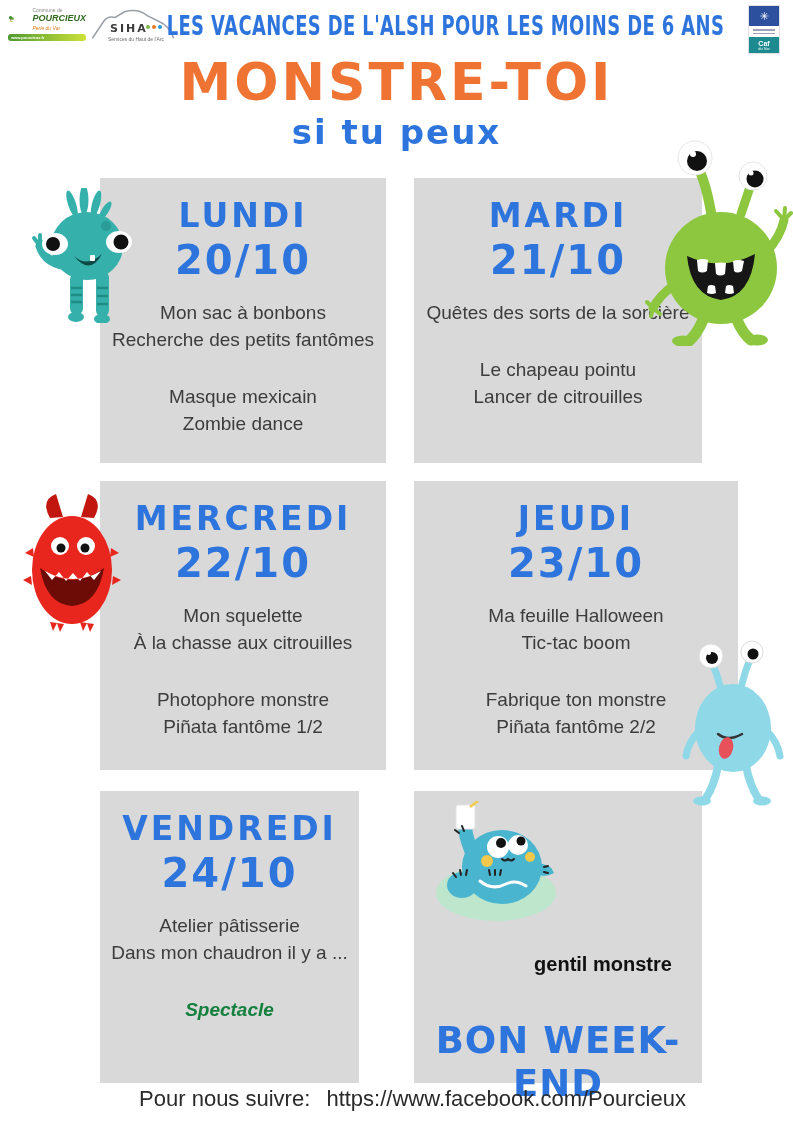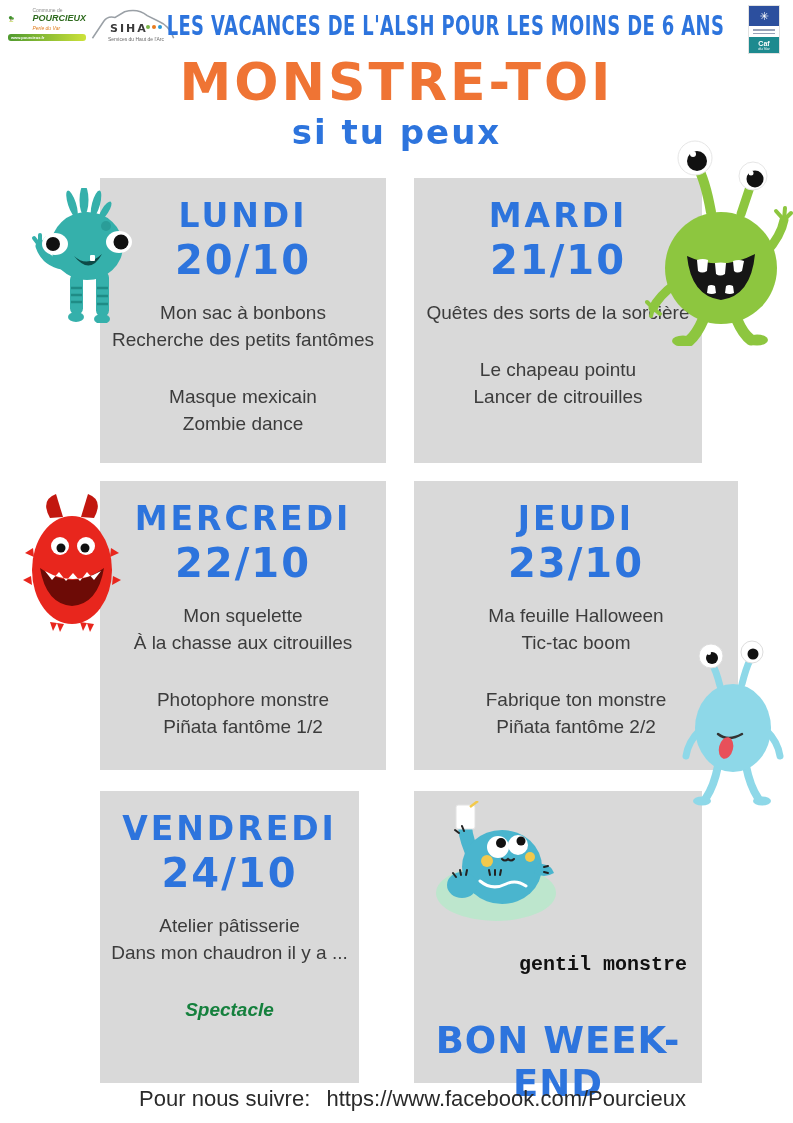--- a/index.html
+++ b/index.html
@@ -57,21 +57,21 @@
         font-size:33px;color:#2d74dd;letter-spacing:3px;}
   .card .date{margin:2px 0 16px;font-family:"DejaVu Sans",sans-serif;font-weight:800;
         font-size:40px;color:#2d74dd;letter-spacing:2px;}
   .acts p{margin:0;padding:0 6px;font-size:19px;line-height:27px;color:#3c3c3c;}
   .acts p.pm-first{margin-top:30px;}
   .acts p.bold{font-weight:700;color:#15803d;font-style:italic;}
 
   
   .weekend{position:absolute;background:#d9d9d9;}
   .weekend .caption{position:absolute;left:100px;right:10px;top:162px;text-align:center;
-        font-family:Liberation Mono, monospace;font-weight:700;font-size:20px;color:#111;}
+        font-family:Liberation Sans, sans-serif;font-weight:700;font-size:20px;color:#111;}
   .weekend .message{position:absolute;left:0;right:0;top:228px;text-align:center;
         font-family:"DejaVu Sans",sans-serif;font-weight:800;font-size:37px;
         color:#2d74dd;letter-spacing:1px;}
 
   
   .monster{position:absolute;z-index:3;}
 
   
   .footer{position:absolute;left:0;right:0;top:1086px;text-align:center;
         font-size:22px;color:#2a2a2a;padding-left:32px;}

